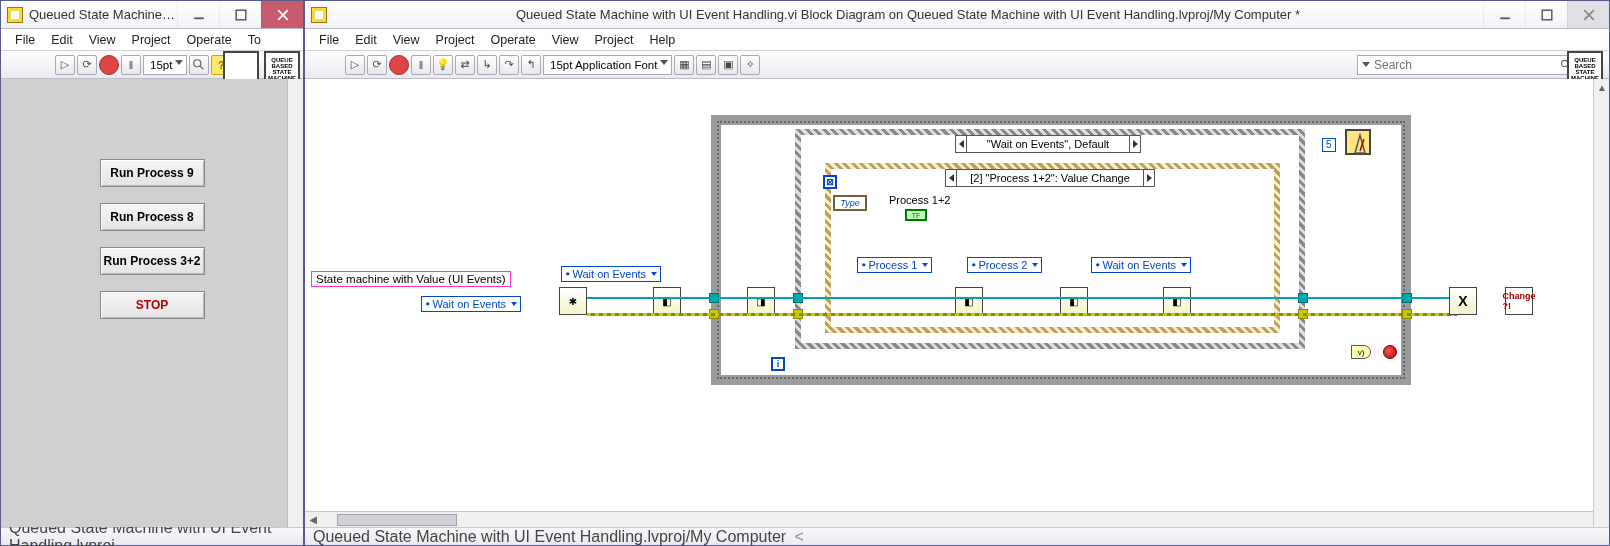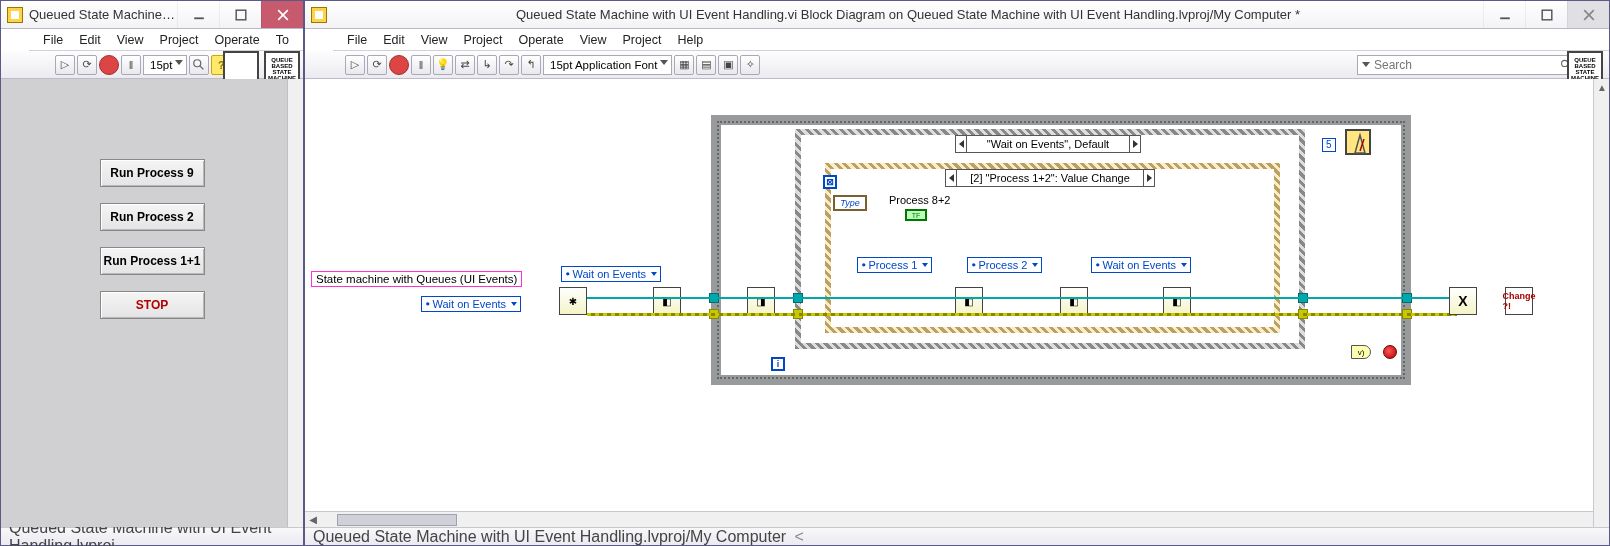--- a/index.html
+++ b/index.html
@@ -41,21 +41,21 @@
     color:#555;
   }
   .winbtn.close { background:#c85a6e; color:#fff; }
   .winbtn.close.inactive { background:#e0e0e4; color:#888; }
   .winbtn svg { width:12px; height:12px; }
 
   
   .menubar {
     height: 22px; display:flex; align-items:center; gap:4px;
     padding: 0 8px;
-    background:#fff; border-bottom:1px solid #d0d0d8;margin-left:28px;
+    background:#fff; border-bottom:1px solid #d0d0d8;
   }
   .menubar span { padding: 2px 6px; font-size:12.5px; color:#222; cursor:default; }
 
   
   .toolbar {
     height: 28px;
     display:flex; align-items:center; gap:2px;
     padding: 0 6px 0 40px;
     background: linear-gradient(#fdfdfd,#eceaf0);
     border-bottom:1px solid #bcbcc8;
@@ -236,22 +236,22 @@
           </svg>
         </div>
       <div class="tbtn help">?</div>
     </div>
     <div class="tool-icon blank" style="right:44px; top:22px;"></div>
     <div class="tool-icon qsm">QUEUE BASED STATE MACHINE</div>
   </div>
 
   <div class="fp-body">
     <div class="raised-btn">Run Process 9</div>
-    <div class="raised-btn">Run Process 2</div>
-    <div class="raised-btn">Run Process 1+1</div>
+    <div class="raised-btn">Run Process 8</div>
+    <div class="raised-btn">Run Process 3+2</div>
     <div class="raised-btn stop">STOP</div>
     <div class="scroll"></div>
   </div>
 
   <div class="statusbar">
     <span>Queued State Machine with UI Event Handling.lvproj</span>
   </div>
 </div>
 
 <div class="window right-window">
@@ -339,24 +339,24 @@
     <div class="selector" style="left:640px; top:90px; width:210px;">
       <span class="la">
           <span class="tri-l"></span>
         </span>
       <span style="margin:auto;">[2] "Process 1+2": Value Change</span>
       <span class="ra">
           <span class="tri-r"></span>
         </span>
     </div>
     <div class="event-data" style="left:528px; top:116px;font-style:italic;">Type</div>
-    <div class="plain-label" style="left:584px; top:115px;">Process 8+2</div>
+    <div class="plain-label" style="left:584px; top:115px;">Process 1+2</div>
     <div class="bool-ind" style="left:600px; top:130px;">TF</div>
 
-    <div class="label-pink" style="left:6px; top:192px;">State machine with Queues (UI Events)</div>
+    <div class="label-pink" style="left:6px; top:192px;">State machine with Value (UI Events)</div>
     <div class="ring-const" style="left:256px; top:187px;">
       <span>Wait on Events</span>
         <span class="tiny-arrow"></span>
     </div>
     <div class="ring-const" style="left:116px; top:217px;">
       <span>Wait on Events</span>
         <span class="tiny-arrow"></span>
     </div>
 
     <div class="node" style="left:254px; top:208px;">✱</div>

